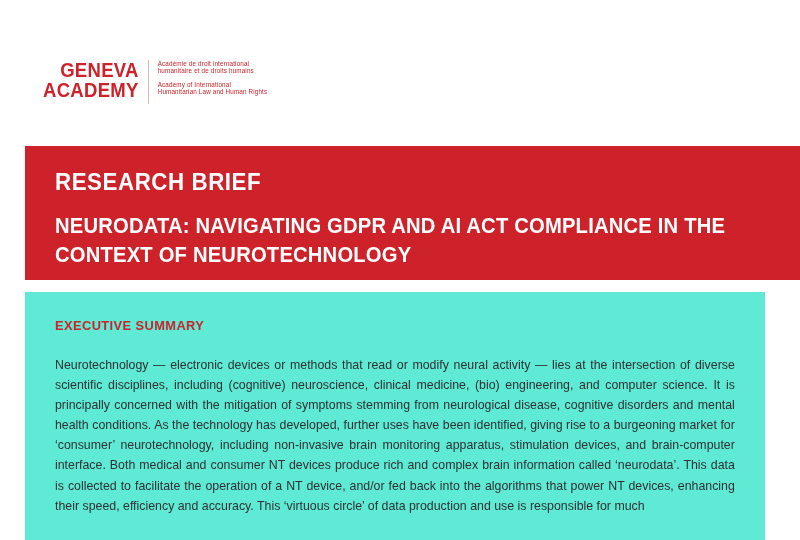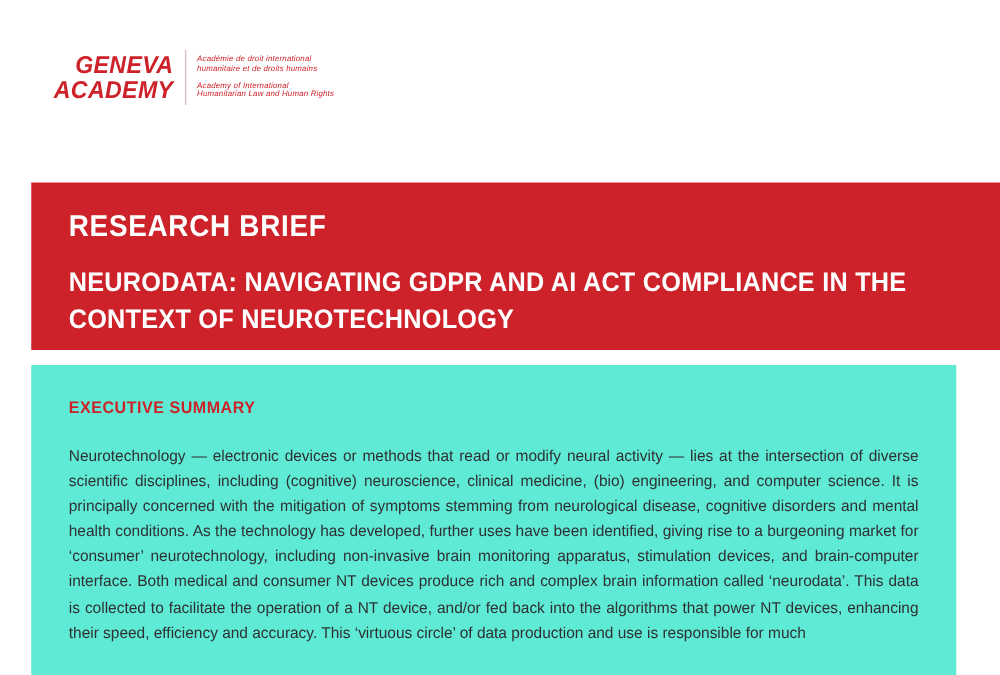--- a/index.html
+++ b/index.html
@@ -17,24 +17,23 @@
     position: relative;
     width: 800px;
     height: 540px;
     background: #ffffff;
   }
 
   
   .logo {
     position: absolute;
     left: 38px;
-    top: 40px;
+    top: 60px;
     display: flex;
-    align-items: center;
-    font-style: italic;
+    align-items: flex-start;
   }
   .logo-wordmark {
     display: flex;
     flex-direction: column;
     align-items: flex-end;
     line-height: 1.04;
     padding-right: 9px;
   }
   .logo-wordmark span {
     color: #cd2229;

